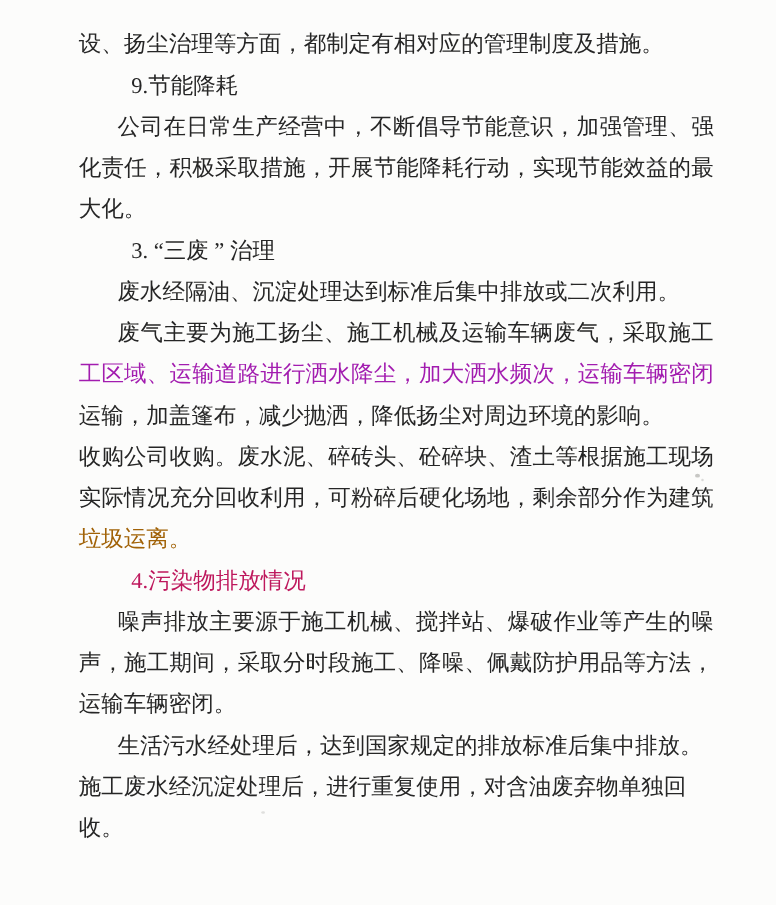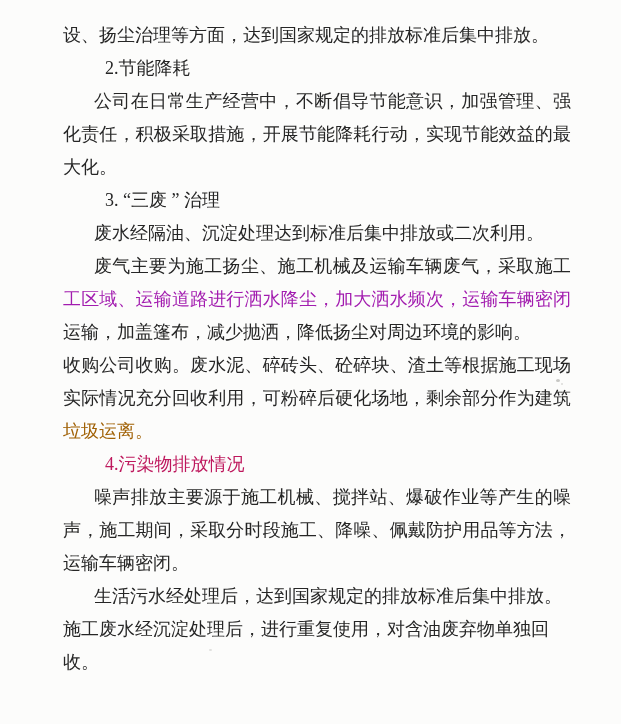--- a/index.html
+++ b/index.html
@@ -49,22 +49,22 @@
   }
   .speck.s1 { left: 556px; top: 379px; width: 4px; height: 3px; }
   .speck.s2 { left: 561px; top: 383px; width: 2px; height: 2px; opacity: 0.35; }
   .speck.s3 { left: 209px; top: 649px; width: 3px; height: 2px; opacity: 0.3; }
 </style>
 </head>
 <body>
 
 <div class="page" style="background: rgb(252, 252, 251);">
   <div class="text-block">
-      <div class="line" style="color: rgb(38, 38, 38);">设、扬尘治理等方面，达到国家规定的排放标准后集中排放。</div>
-      <div class="line ind-heading" style="color: rgb(38, 38, 38);">2.节能降耗</div>
+      <div class="line" style="color: rgb(38, 38, 38);">设、扬尘治理等方面，都制定有相对应的管理制度及措施。</div>
+      <div class="line ind-heading" style="color: rgb(38, 38, 38);">9.节能降耗</div>
       <div class="line justify ind-para" style="color: rgb(38, 38, 38);">公司在日常生产经营中，不断倡导节能意识，加强管理、强</div>
       <div class="line justify" style="color: rgb(38, 38, 38);">化责任，积极采取措施，开展节能降耗行动，实现节能效益的最</div>
       <div class="line" style="color: rgb(38, 38, 38);">大化。</div>
       <div class="line ind-heading" style="color: rgb(38, 38, 38);">3. “三废 ” 治理</div>
       <div class="line ind-para" style="color: rgb(38, 38, 38);">废水经隔油、沉淀处理达到标准后集中排放或二次利用。</div>
       <div class="line justify ind-para" style="color: rgb(38, 38, 38);">废气主要为施工扬尘、施工机械及运输车辆废气，采取施工</div>
       <div class="line justify" style="color: #a21caf;">工区域、运输道路进行洒水降尘，加大洒水频次，运输车辆密闭</div>
       <div class="line" style="color: rgb(38, 38, 38);">运输，加盖篷布，减少抛洒，降低扬尘对周边环境的影响。</div>
       <div class="line justify" style="color: rgb(38, 38, 38);">收购公司收购。废水泥、碎砖头、砼碎块、渣土等根据施工现场</div>
       <div class="line justify" style="color: rgb(38, 38, 38);">实际情况充分回收利用，可粉碎后硬化场地，剩余部分作为建筑</div>

